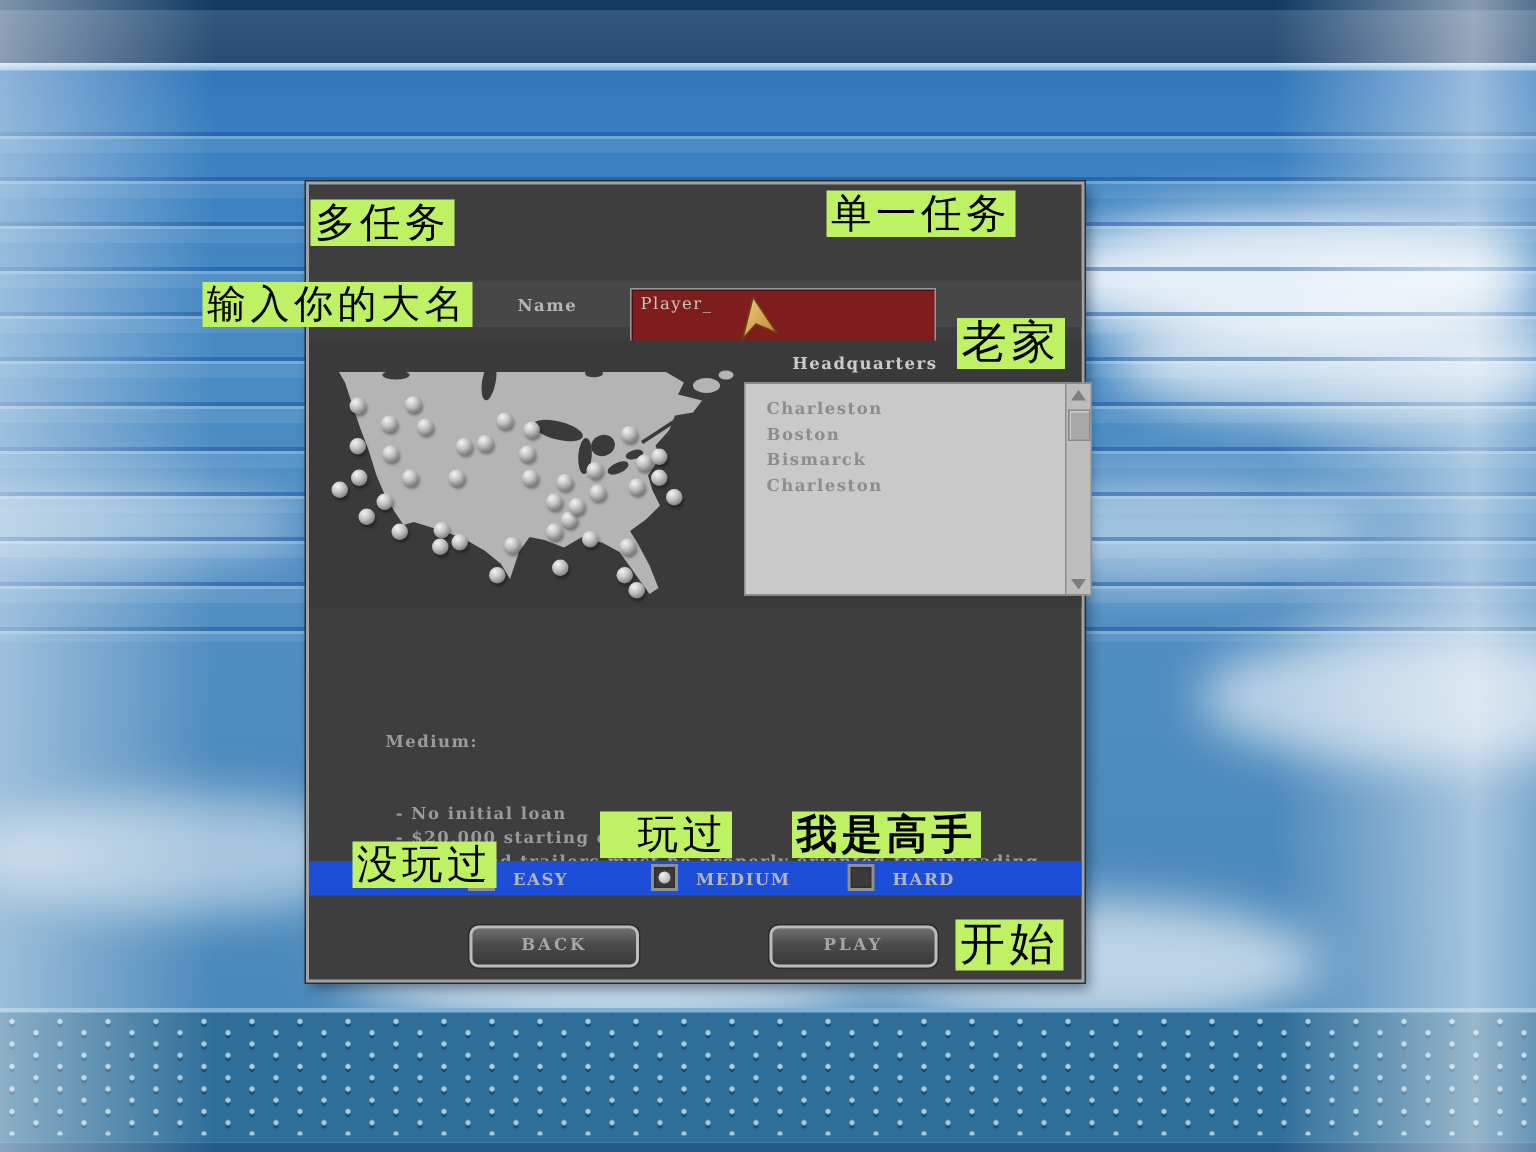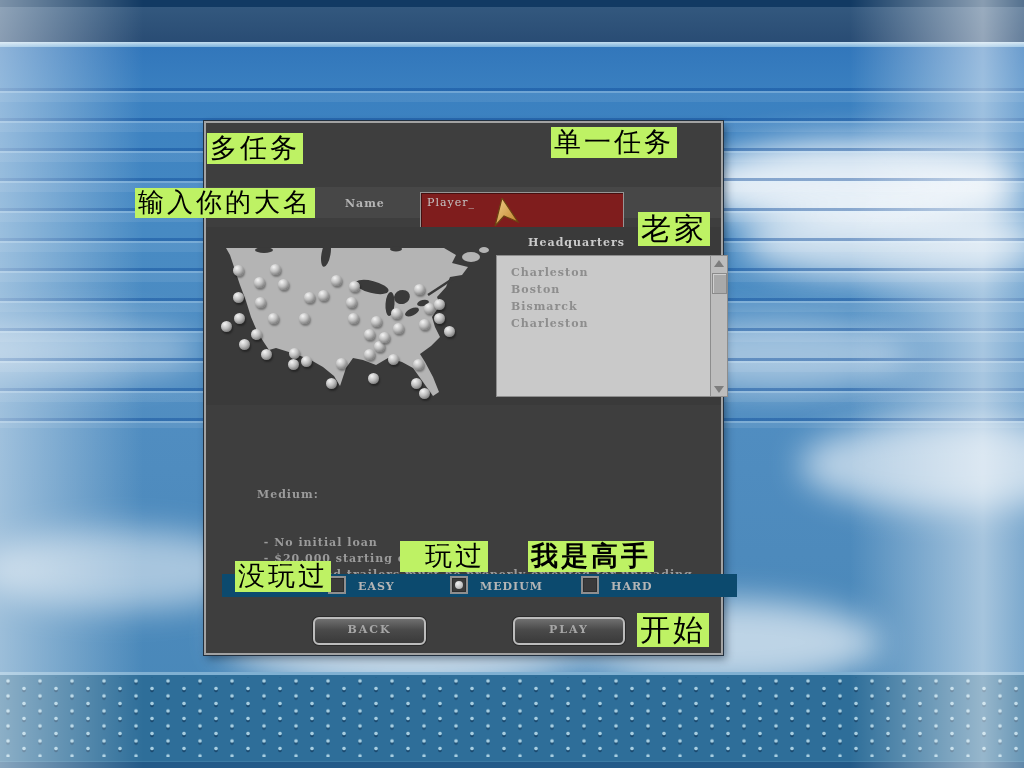--- a/index.html
+++ b/index.html
@@ -69,21 +69,21 @@
   .sb-arrow{position:absolute;left:0;width:16px;height:14px;}
   .sb-arrow i{position:absolute;left:3px;width:0;height:0;border-left:5px solid transparent;border-right:5px solid transparent;}
   #sb-up{top:0;}  #sb-up i{top:4px;border-bottom:7px solid #7d7d7d;}
   #sb-down{bottom:0;} #sb-down i{top:4px;border-top:7px solid #7d7d7d;}
   #sb-thumb{position:absolute;left:1px;top:17px;width:13px;height:19px;background:#a9a9a9;
       border:1px solid #8a8a8a;box-shadow:inset 1px 1px 0 #cfcfcf;}
   #desc{position:absolute;left:51px;top:332px;font-size:11px;font-weight:bold;letter-spacing:1px;
       color:#9b9b9b;line-height:16px;white-space:pre;}
   #desc .t{display:block;}
   #desc .l{display:block;padding-left:2px;}
-  #diff-band{position:absolute;left:0;top:451px;width:100%;height:23px;background:#0c4a6e;margin-left:16px;}
+  #diff-band{position:absolute;left:0;top:451px;width:100%;height:23px;background:#1d4ed8;}
   .diff-opt{position:absolute;top:2px;height:20px;}
   .diff-opt .cb{left:0;top:0;}
   .diff-opt .lbl{left:30px;top:4px;}
   .btn{position:absolute;top:494px;height:20px;background:linear-gradient(180deg,#707070,#4a4a4a 45%,#3a3a3a);
       border:2px solid #bcbcbc;border-radius:6px;box-shadow:0 0 0 1px #2a2a2a;
       text-align:center;font-size:11px;font-weight:bold;letter-spacing:2px;color:#a6a6a6;padding-top:4px;cursor:pointer;}
   #back-btn{left:107px;width:109px;}
   #play-btn{left:307px;width:108px;}
   
   #cursor{position:absolute;left:492px;top:198px;z-index:15;}

